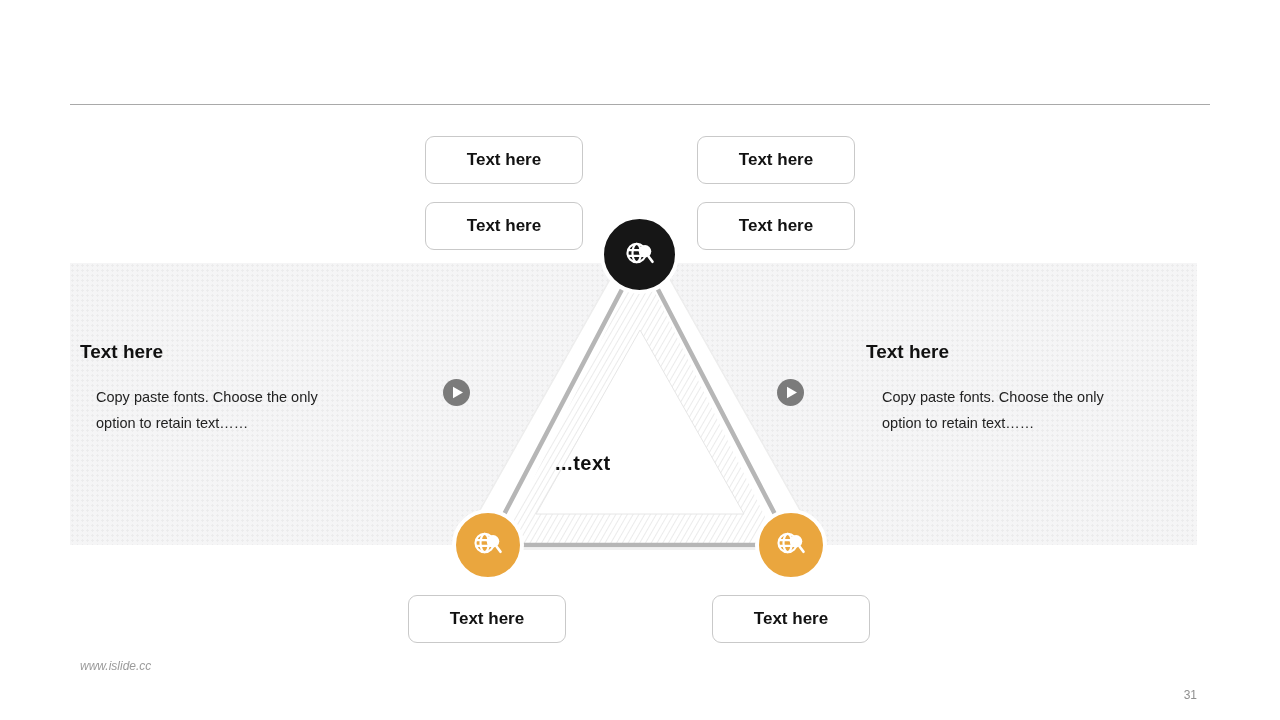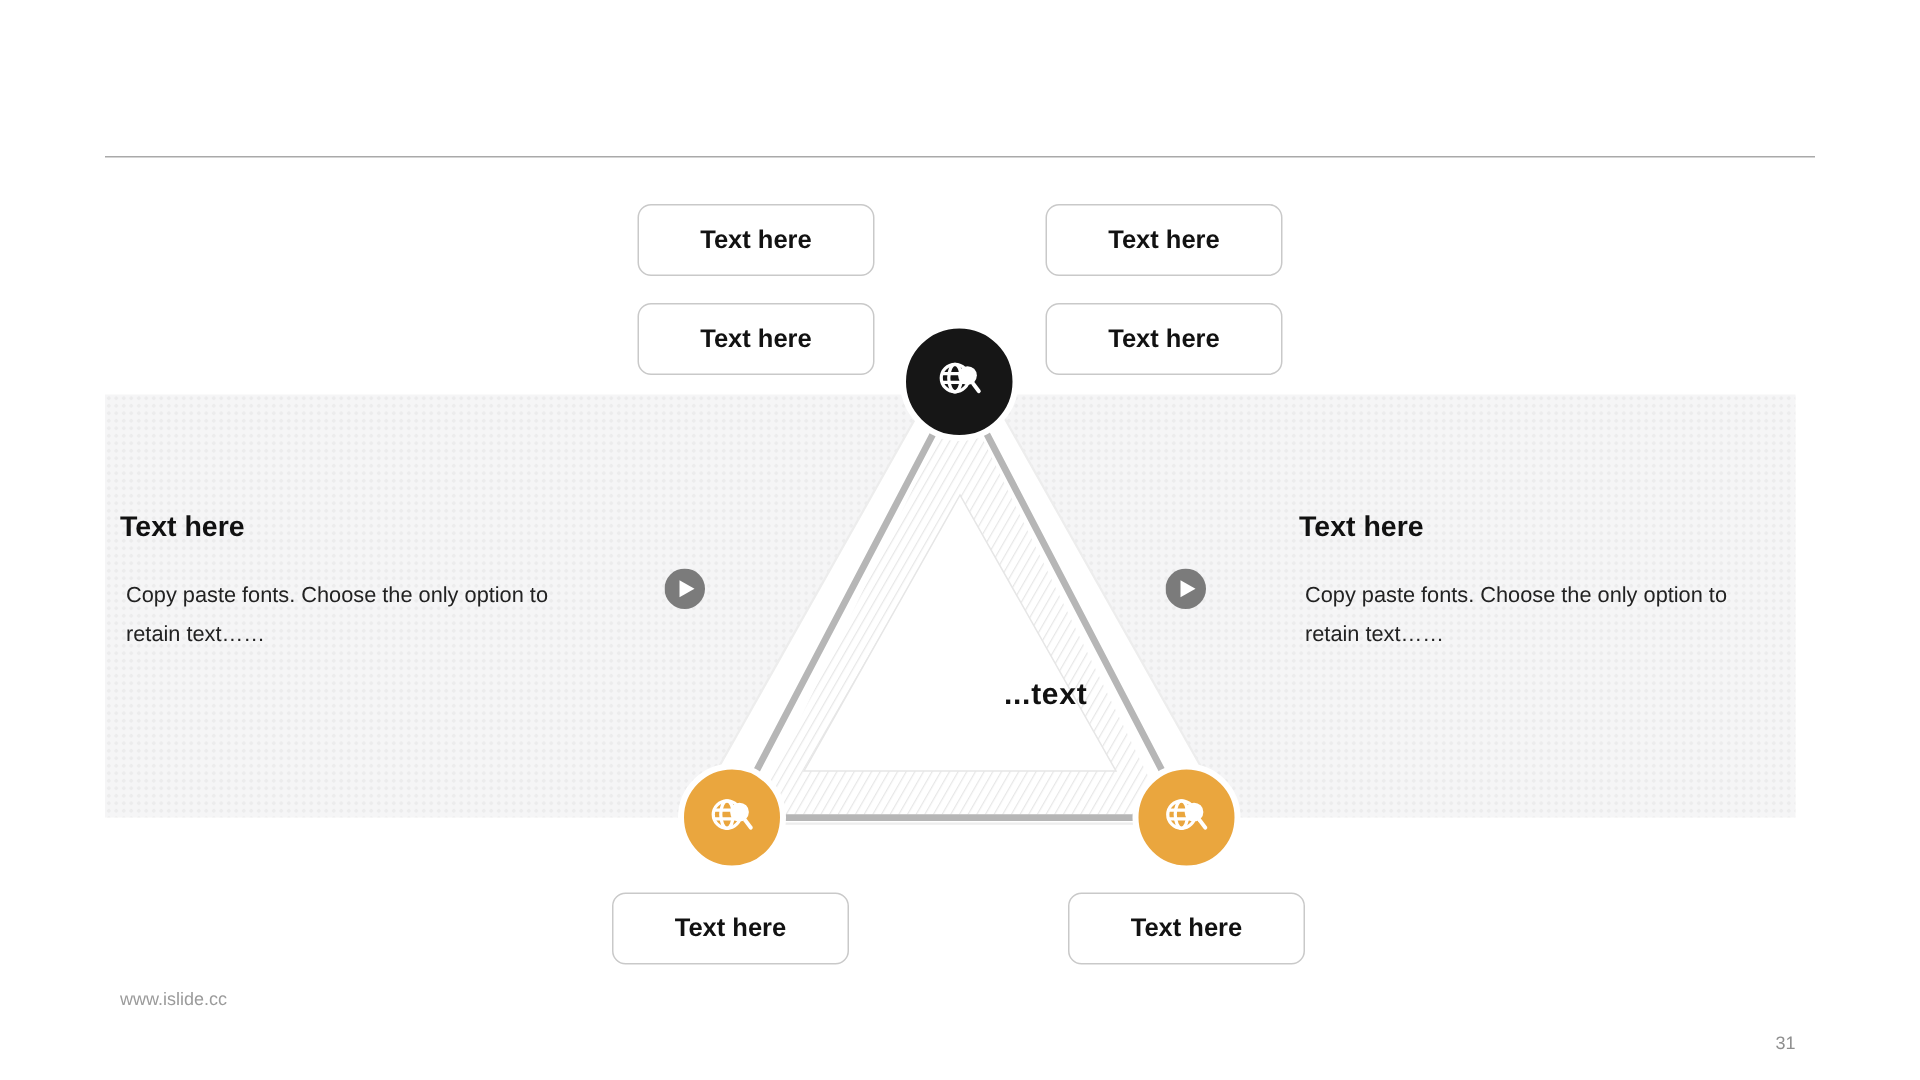--- a/index.html
+++ b/index.html
@@ -51,30 +51,30 @@
   
   .play { position:absolute; width:27px; height:27px; cursor:pointer; }
   .play-left  { left:443px; top:379px; }
   .play-right { left:777px; top:379px; }
 
   
   .tb { position:absolute; width:296px; top:341px; }
   .tb-left  { left:80px; }
   .tb-right { left:866px; }
   .tb h3 { margin:0 0 21px 0; font-size:19px; color:#111111; }
-  .tb p  { margin:4px; font-size:14.5px; line-height:26px; color:#222222; }
+  .tb p  { margin:16px; font-size:14.5px; line-height:26px; color:#222222; }
 
   
   .center-label {
-    position:absolute; left:555px; top:452px; width:170px; text-align:right;
+    position:absolute; left:555px; top:452px; width:170px; text-align:left;
     font-weight:bold; font-size:20px; color:#111111; letter-spacing:0.5px;
   }
 
   
-  .site { position:absolute; left:80px;  top:659px; font-size:12px; color:#9b9b9b; }
+  .site { position:absolute; left:80px;  top:659px; font-size:12px; color:#9b9b9b;font-style:italic; }
   .page { position:absolute; right:83px; top:688px; font-size:12px; color:#8f8f8f; }
 </style>
 </head>
 <body>
 
 <div class="divider"></div>
 
 <div class="band"></div>
 
 <svg class="triangle-svg" viewBox="420 205 440 360">

